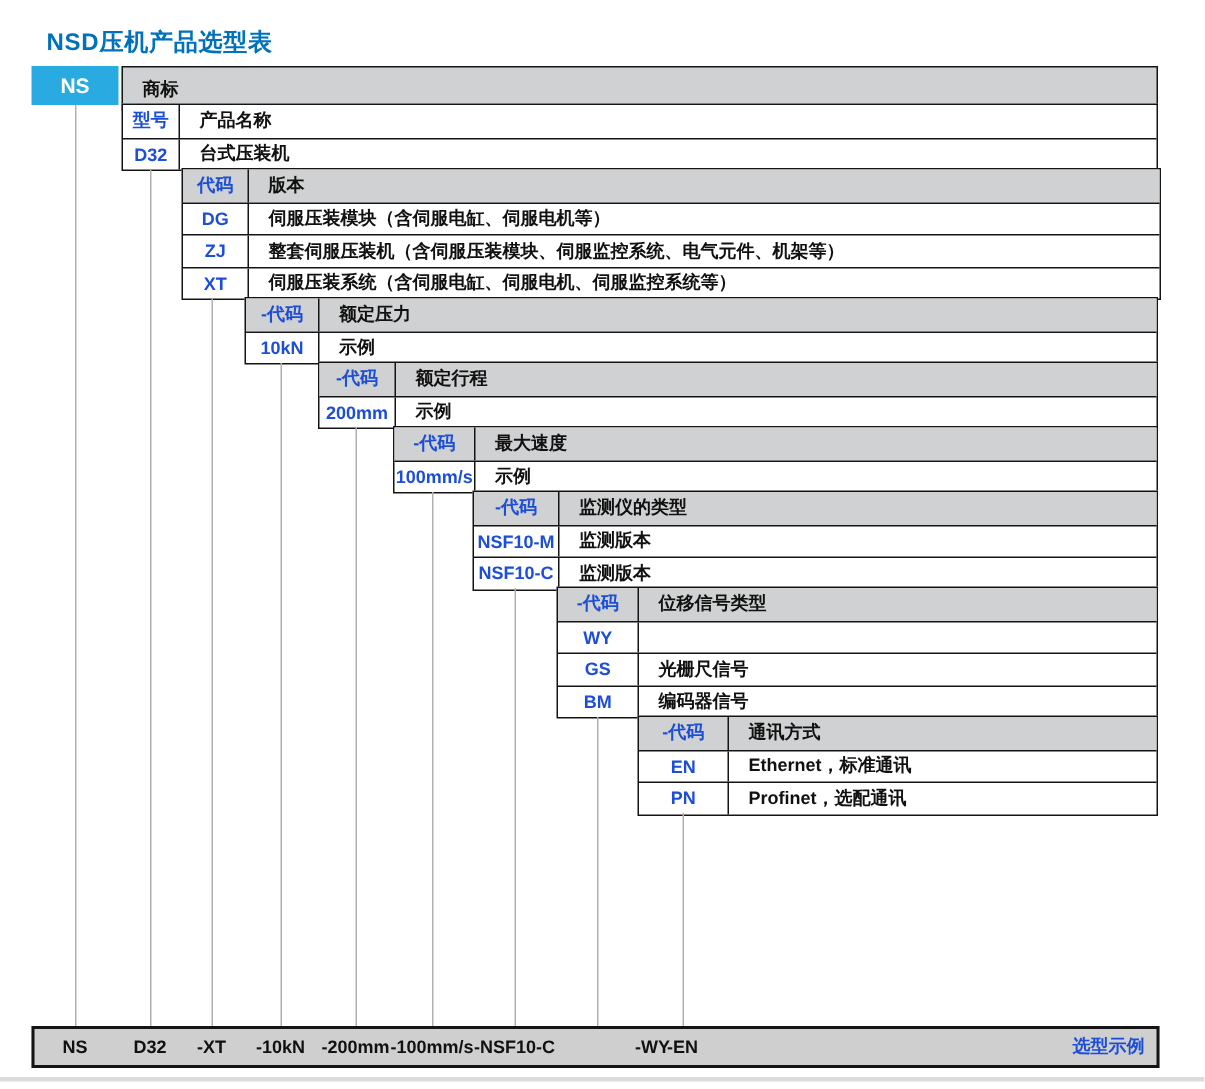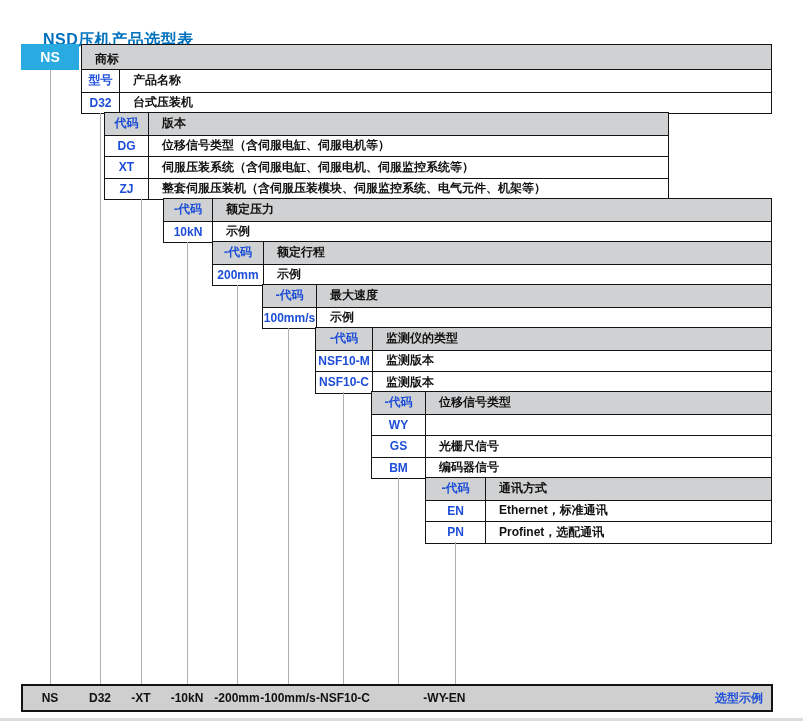--- a/index.html
+++ b/index.html
@@ -2,21 +2,21 @@
 <html><head>
 <meta charset="utf-8">
 <style>
   html,body{margin:0;padding:0;}
   body{
     width:803px;height:726px;position:relative;background:#ffffff;
     font-family:"Liberation Sans","DejaVu Sans",sans-serif;
     overflow:hidden;
   }
   .title{
-    position:absolute;left:27px;top:14px;margin:16px;
+    position:absolute;left:27px;top:14px;margin:4px;
     font-size:16px;font-weight:bold;color:#0071BC;letter-spacing:0.5px;
   }
   
   .ns-cell{
     position:absolute;left:21px;top:44px;width:58px;height:26px;
     background:#29ABE2;color:#ffffff;font-weight:bold;font-size:14px;
     display:flex;align-items:center;justify-content:center;
   }
   
   .brand-row{
@@ -35,21 +35,21 @@
     width:var(--cw);flex:none;border-right:1px solid #141414;box-sizing:border-box;
     display:flex;align-items:center;justify-content:center;
     font-weight:bold;font-size:12px;color:#1d4ed8;white-space:nowrap;
   }
   .row .desc{
     flex:1;display:flex;align-items:center;padding-left:13px;
     font-weight:bold;font-size:12px;color:#111;white-space:nowrap;overflow:hidden;
   }
   .row.gray{background:#D0D1D2;}
   .b1{left:81px; top:69px; width:691px;--cw:38px;}
-  .b2{left:104px;top:112px;width:565px;text-align:center;--cw:44px;}
+  .b2{left:121px;top:112px;width:653px;text-align:center;--cw:44px;}
   .b3{left:163px;top:198px;width:609px;--cw:49px;}
   .b4{left:212px;top:241px;width:560px;--cw:51px;}
   .b5{left:262px;top:284px;width:510px;--cw:54px;}
   .b6{left:315px;top:327px;width:457px;--cw:57px;}
   .b7{left:371px;top:391px;width:401px;--cw:54px;}
   .b8{left:425px;top:477px;width:347px;--cw:60px;}
   
   .vline{position:absolute;width:1px;background:#b0b0b0;}
   .l1{left:50px; top:70px; height:614px;}
   .l2{left:100px;top:113px;height:571px;}
@@ -96,29 +96,29 @@
   </div>
 </div>
 
 <div class="block b2">
   <div class="row gray">
     <div class="code">代码</div>
     <div class="desc">版本</div>
   </div>
   <div class="row">
     <div class="code">DG</div>
-    <div class="desc">位移信号类型（含伺服电缸、伺服电机等）</div>
+    <div class="desc">伺服压装模块（含伺服电缸、伺服电机等）</div>
+  </div>
+  <div class="row">
+    <div class="code">ZJ</div>
+    <div class="desc">整套伺服压装机（含伺服压装模块、伺服监控系统、电气元件、机架等）</div>
   </div>
   <div class="row">
     <div class="code">XT</div>
     <div class="desc">伺服压装系统（含伺服电缸、伺服电机、伺服监控系统等）</div>
-  </div>
-  <div class="row">
-    <div class="code">ZJ</div>
-    <div class="desc">整套伺服压装机（含伺服压装模块、伺服监控系统、电气元件、机架等）</div>
   </div>
 </div>
 
 <div class="block b3">
   <div class="row gray">
     <div class="code">-代码</div>
     <div class="desc">额定压力</div>
   </div>
   <div class="row">
     <div class="code">10kN</div>

